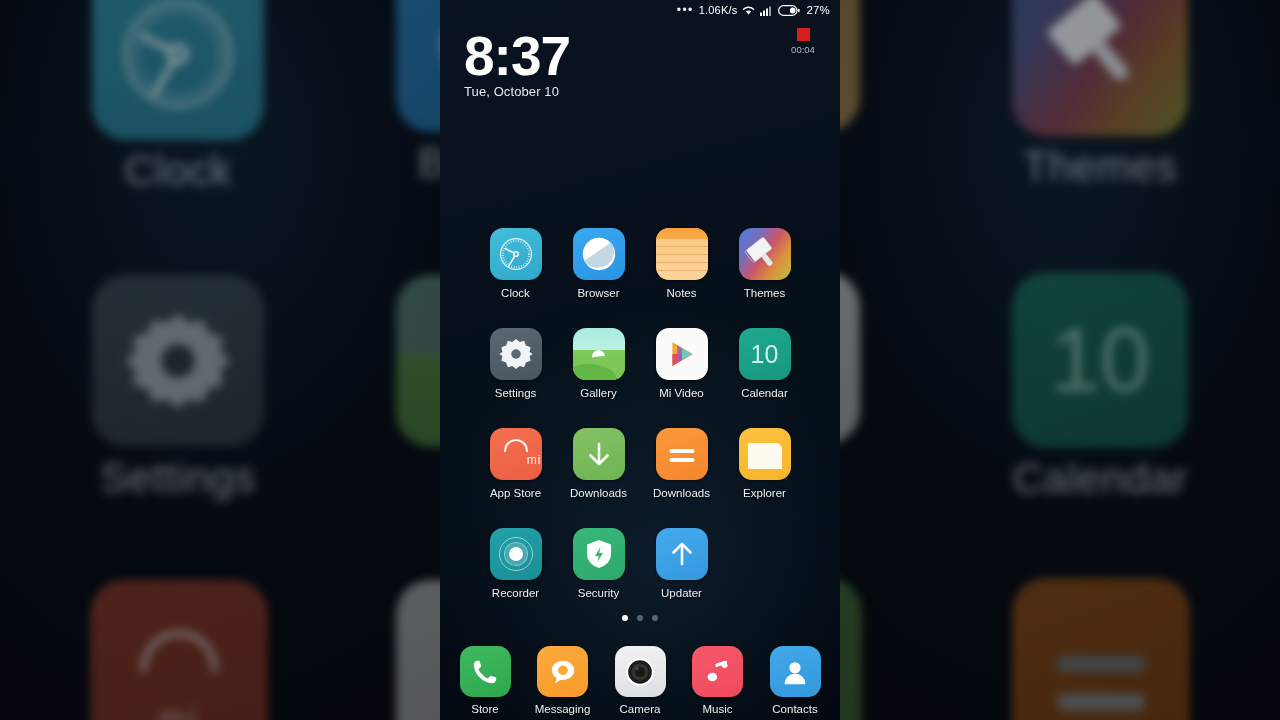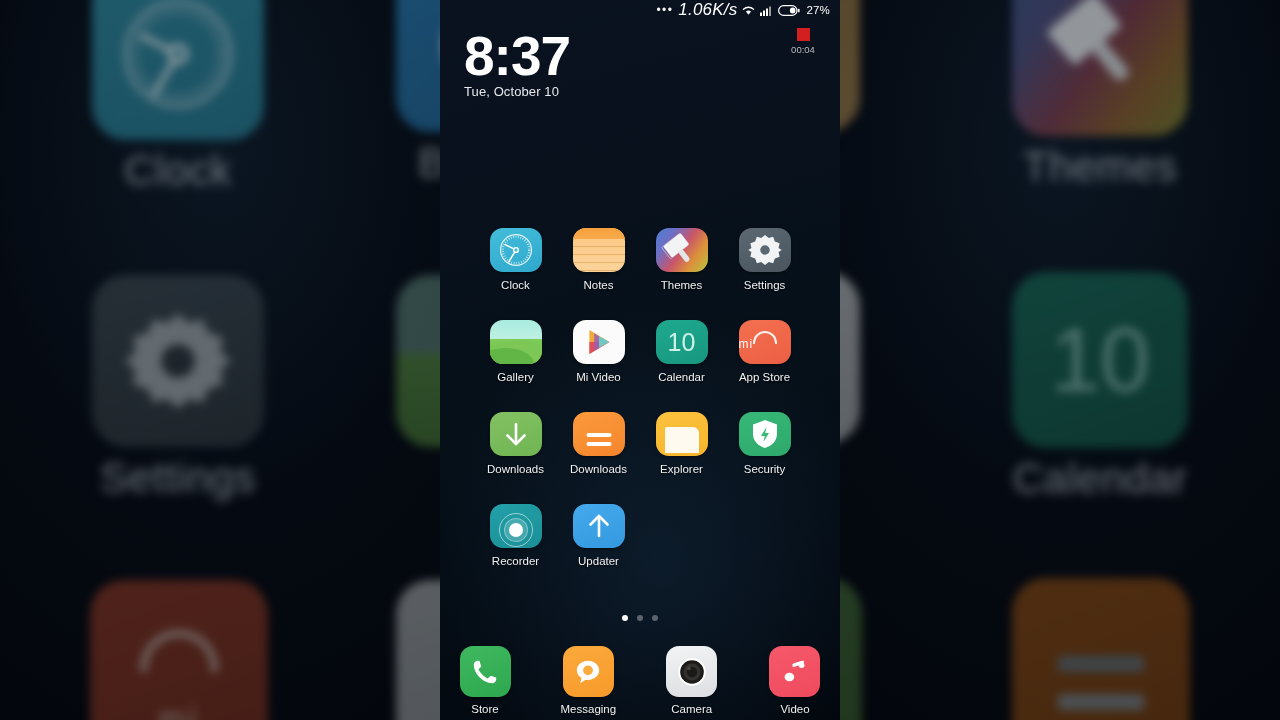--- a/index.html
+++ b/index.html
@@ -53,21 +53,21 @@
 
   
   #statusbar {
     position:relative; z-index:3;
     height:20px; display:flex; align-items:center; justify-content:flex-end;
     padding:0 10px 0 0; gap:5px;
     color:#fff; font-size:11.5px; letter-spacing:.2px;
   }
   #statusbar .dots { letter-spacing:1.4px; font-size:12px; opacity:.95; line-height:8px;}
   .sb-ico { display:block; }
-  #netspeed{ font-size:17px;font-style:italic; }
+  #netspeed{ font-size:11px; }
   #battpct { font-size:11.5px; margin-left:1px;}
 
   
   #clockwidget { position:relative; z-index:3; padding:8px 0 0 24px; }
   #time {
     color:#fff; font-size:55px; line-height:56px; font-weight:700;
     letter-spacing:-1px;
   }
   #date { color:#e8eaec; font-size:13px; letter-spacing:.1px;}
 
@@ -78,21 +78,21 @@
 
   
   #grid {
     position:absolute; z-index:3; left:0; right:0; top:228px;
     display:grid; grid-template-columns:repeat(4,1fr); row-gap:28px;
     padding:0 34px;
     justify-items:center;
   }
   .app { width:68px; text-align:center; }
   .icon {
-    width:52px; height:44px; border-radius:13px; margin:0 auto;
+    width:52px; height:52px; border-radius:13px; margin:0 auto;
     position:relative; overflow:hidden;
     display:flex; align-items:center; justify-content:center;
     box-shadow:0 1px 3px rgba(0,0,0,.45);
   }
   .label {
     margin-top:7px; color:#f0f1f2; font-size:11.5px; line-height:13px;
     text-shadow:0 1px 2px rgba(0,0,0,.8); white-space:nowrap;
   }
 
   
@@ -141,21 +141,21 @@
   .notes-line{ position:absolute; left:0; right:0; height:1px; background:rgba(210,140,60,.45); }
 
   
   .cal-num{ color:#cdf0e7; font-size:25px; font-weight:300; line-height:25px; }
 
   
   .bag-arc{ position:absolute; top:11px; left:50%; transform:translateX(-50%);
             width:24px; height:13px; border:2.5px solid rgba(255,255,255,.9);
             border-bottom:none; border-radius:13px 13px 0 0; }
   .bag-mi { color:rgba(255,255,255,.95); font-size:12px; letter-spacing:1px;
-            position:absolute; bottom:13px; left:0; right:0; text-align:left; font-weight:300;}
+            position:absolute; bottom:13px; left:0; right:0; text-align:right; font-weight:300;}
 
   
   .eq{ position:absolute; left:50%; transform:translateX(-50%); width:25px; height:4px;
        background:#fff; border-radius:2px;}
   .eq.a{ top:21px;} .eq.b{ top:30px;}
 
   
   .fold{ position:absolute; top:15px; left:9px; width:34px; height:26px;
          background:rgba(255,255,255,.92); border-radius:2px 6px 0 0;}
 
@@ -322,20 +322,29 @@
             <circle cx="22" cy="22" r="17" fill="none" stroke="#e8f6fa" stroke-width="1.3"></circle>
             <circle cx="22" cy="22" r="14.5" fill="none" stroke="#d5edf4" stroke-width="2.6" stroke-dasharray="0.8 1.9"></circle>
             <line x1="22" y1="22" x2="10" y2="16" stroke="#ffffff" stroke-width="1.7" stroke-linecap="round"></line>
             <line x1="22" y1="22" x2="14" y2="35" stroke="#ffffff" stroke-width="1.7" stroke-linecap="round"></line>
             <circle cx="22" cy="22" r="2.6" fill="#43bddb" stroke="#ffffff" stroke-width="1.6"></circle>
           </svg>
         </div>
         <div class="label">Clock</div>
       </div>
 
+      <div class="app">
+        <div class="icon ic-browser">
+          <svg width="36" height="36" viewBox="0 0 40 40">
+            <path d="M20 2 C29.9 2 38 10.1 38 20 C38 29.9 29.9 38 20 38 C10.1 38 2 29.9 2 20 C2 10.1 10.1 2 20 2 Z" fill="#ffffff"></path>
+            <path d="M3.6 27.4 L33.5 7.2 A18 18 0 0 1 3.6 27.4 Z" fill="#c3d7e4"></path>
+          </svg>
+        </div>
+        <div class="label">Browser</div>
+      </div>
 
       <div class="app">
         <div class="icon ic-notes">
           <div class="notes-bar"></div>
           <div class="notes-line" style="top:18px;"></div>
           <div class="notes-line" style="top:26px;"></div>
           <div class="notes-line" style="top:34px;"></div>
           <div class="notes-line" style="top:42px;"></div>
         </div>
         <div class="label">Notes</div>
@@ -420,36 +429,36 @@
       </div>
 
       <div class="app">
         <div class="icon ic-explorer">
           <div class="fold"></div>
         </div>
         <div class="label">Explorer</div>
       </div>
 
       <div class="app">
+        <div class="icon ic-recorder">
+          <div class="ring r1"></div>
+          <div class="ring r2"></div>
+          <div class="dotw"></div>
+        </div>
+        <div class="label">Recorder</div>
+      </div>
+
+      <div class="app">
         <div class="icon ic-security">
           <svg width="26" height="30" viewBox="0 0 26 30">
             <path d="M13 1 L25 5.5 V15 C25 22 19.5 27 13 29 C6.5 27 1 22 1 15 V5.5 Z" fill="#ffffff"></path>
             <path d="M14.5 8 L9 17 H12.8 L11.4 23 L17 14 H13.2 Z" fill="#37b878"></path>
           </svg>
         </div>
         <div class="label">Security</div>
-      </div>
-
-      <div class="app">
-        <div class="icon ic-recorder">
-          <div class="ring r1"></div>
-          <div class="ring r2"></div>
-          <div class="dotw"></div>
-        </div>
-        <div class="label">Recorder</div>
       </div>
 
       <div class="app">
         <div class="icon ic-updater">
           <svg width="30" height="30" viewBox="0 0 30 30">
             <line x1="15" y1="25" x2="15" y2="6" stroke="#fff" stroke-width="2.6" stroke-linecap="round"></line>
             <path d="M6.5 13.5 L15 5 L23.5 13.5" fill="none" stroke="#fff" stroke-width="2.6" stroke-linecap="round" stroke-linejoin="round"></path>
           </svg>
         </div>
         <div class="label">Updater</div>
@@ -498,19 +507,28 @@
       <div class="app">
         <div class="icon ic-music">
           <svg width="28" height="28" viewBox="0 0 30 30">
             <path d="M24 3 C19 4.2 14.5 5.6 12.5 6.6 L12.5 20 C12.5 20 12.5 20 12.5 20 L12.5 8.6 C14.6 7.6 19.5 6.1 24 5 Z" fill="#ffffff"></path>
             <path d="M12.5 6.6 C14.5 5.6 19 4.2 24 3 L24 6.6 C19.5 7.6 14.8 9 12.5 10 Z" fill="#ffffff"></path>
             <ellipse cx="9" cy="20.4" rx="5.2" ry="4.6" fill="#ffffff"></ellipse>
             <path d="M22.2 3.4 L24.3 3 L24.3 7.2 L22.2 7.6 Z" fill="#ffffff"></path>
             <ellipse cx="22" cy="7.8" rx="3.1" ry="2.8" fill="#ffffff"></ellipse>
           </svg>
         </div>
-        <div class="label">Video</div>
-      </div>
-
+        <div class="label">Music</div>
+      </div>
+
+      <div class="app">
+        <div class="icon ic-contacts">
+          <svg width="28" height="28" viewBox="0 0 30 30">
+            <circle cx="15" cy="10.5" r="6" fill="#ffffff"></circle>
+            <path d="M3.8 28 C4.6 20.5 9.3 17 15 17 C20.7 17 25.4 20.5 26.2 28 Z" fill="#ffffff"></path>
+          </svg>
+        </div>
+        <div class="label">Contacts</div>
+      </div>
     </div>
 
   </div>
 </div>
 
 </body></html>

